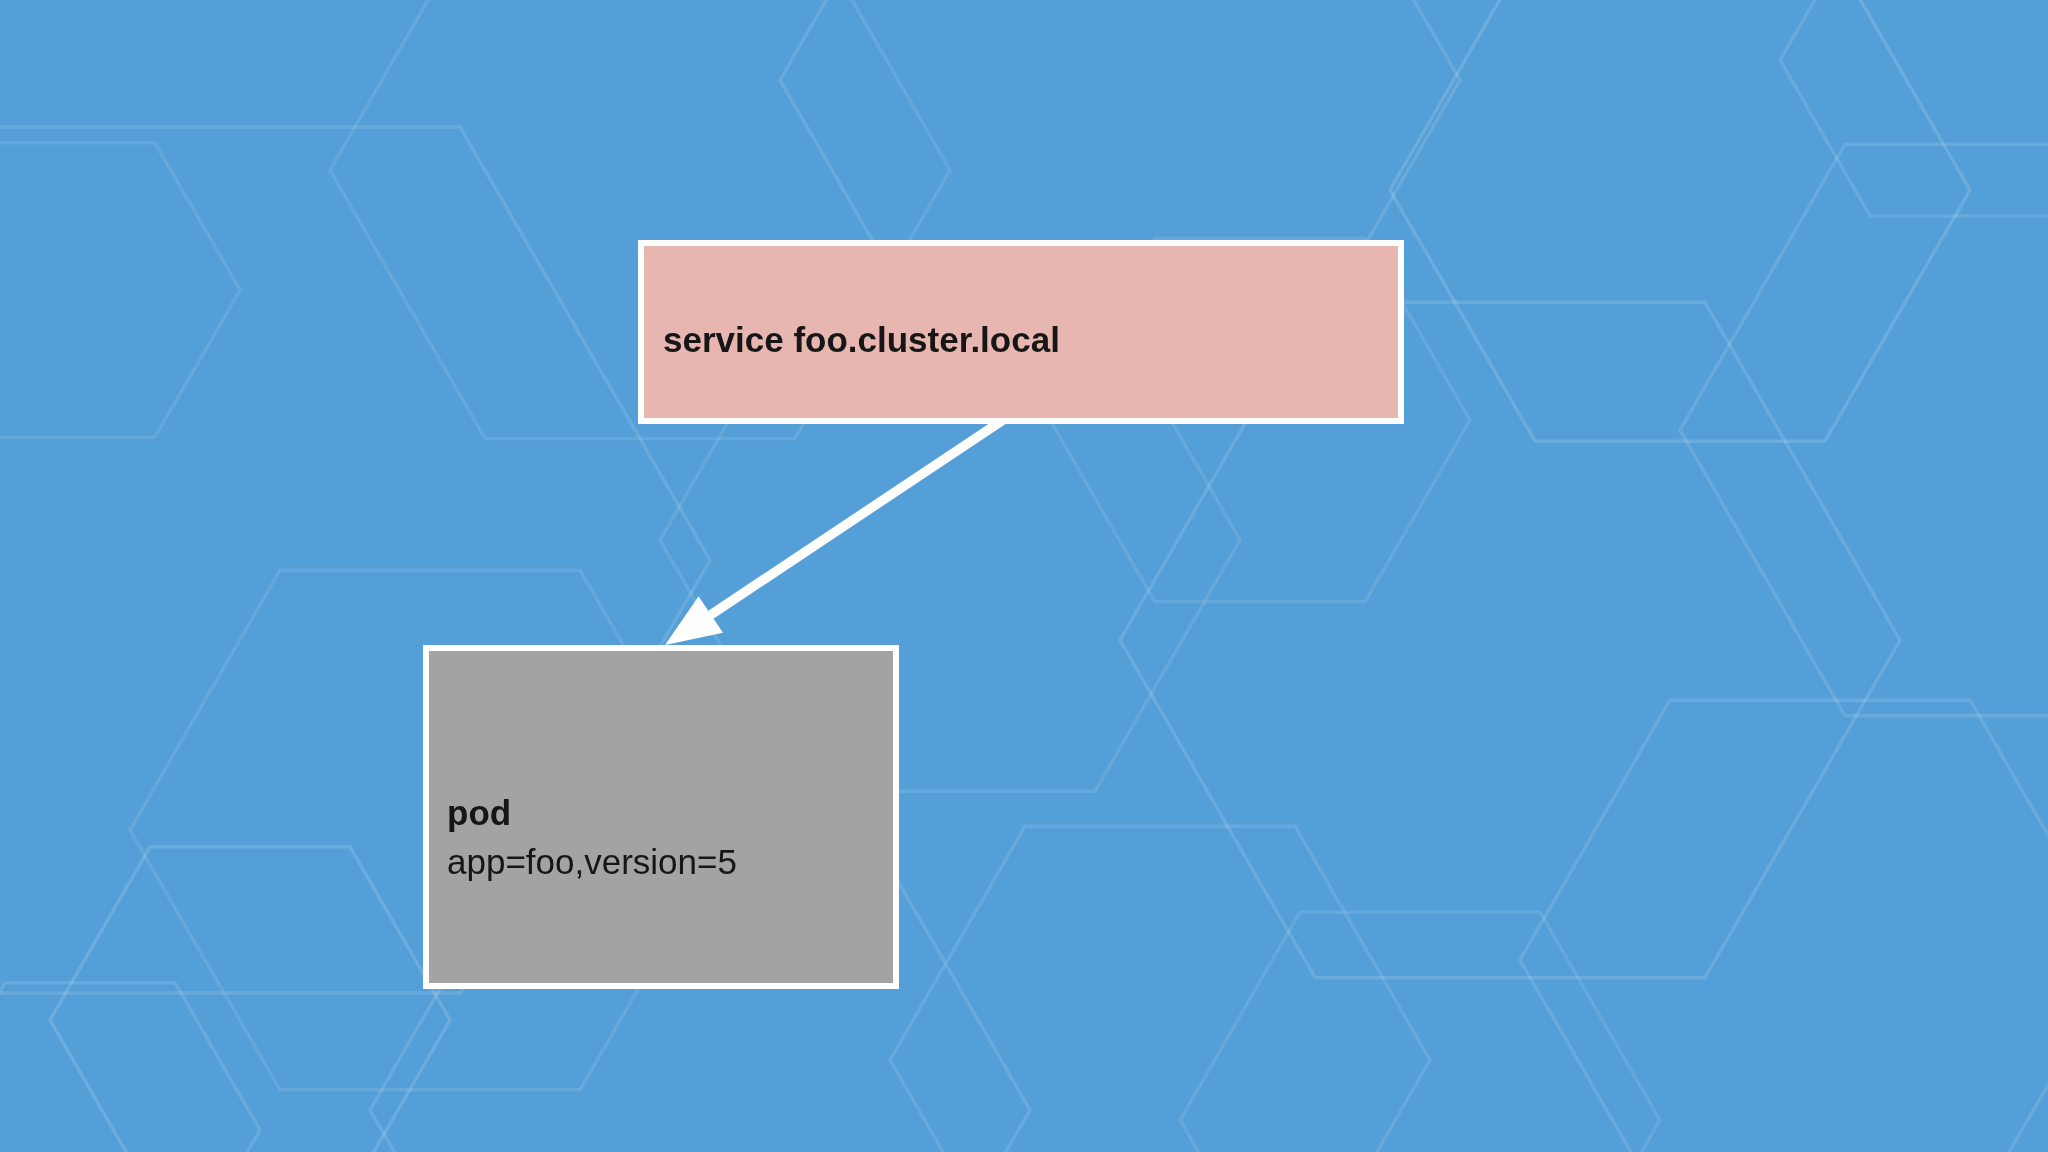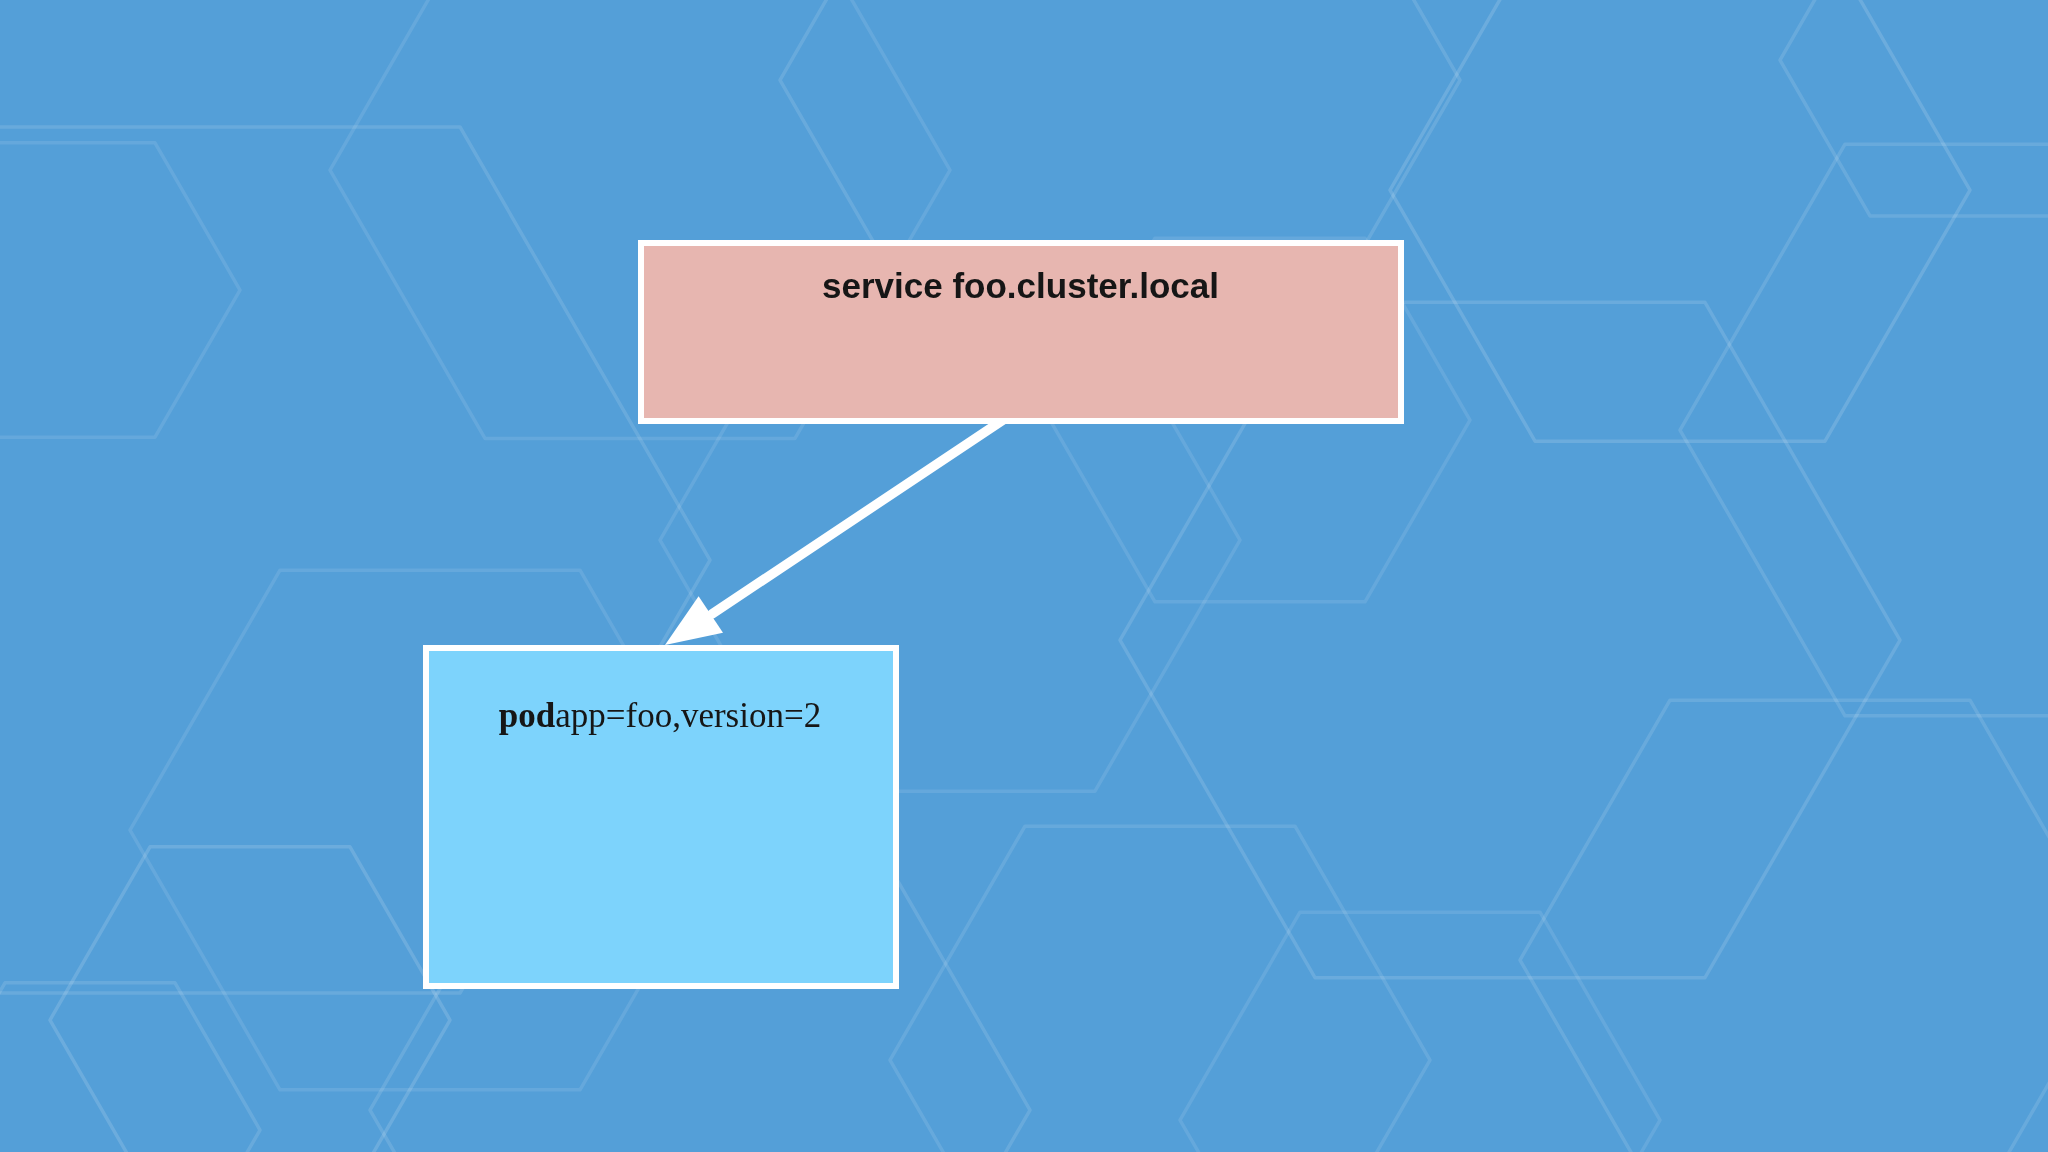--- a/index.html
+++ b/index.html
@@ -17,21 +17,21 @@
   #hexbg, #arrow-layer {
     position: absolute;
     left: 0;
     top: 0;
   }
   .node {
     position: absolute;
     box-sizing: border-box;
     border: 6px solid #ffffff;
     display: flex;
-    flex-direction: row;
+    flex-direction: column;
     justify-content: center;
     color: #161616;
   }
   .node-title, .node-subtitle {
     font-size: 35px;
     line-height: 49px;
     white-space: nowrap;
   }
   .node-title { font-weight: 700; }
   #service-node {
@@ -40,23 +40,22 @@
     width: 766px;
     height: 184px;
     background: #e7b6b0;
     padding: 15px 20px 0 19px;
   }
   #pod-node {
     left: 423px;
     top: 645px;
     width: 476px;
     height: 344px;
-    background: #7dd3fc;
+    background: #a3a3a3;
     padding: 40px 20px 0 18px;
-    font-family: Liberation Serif, serif;
   }
 </style>
 </head>
 <body>
 
 <svg id="hexbg" width="2048" height="1152" viewBox="0 0 2048 1152">
     <polygon points="-290,560 -40,126.9872981077807 460,126.9872981077807 710,560 460,993.0127018922193 -40,993.0127018922193" fill="none" stroke="#ffffff" stroke-opacity="0.12" stroke-width="3.5" stroke-linejoin="round"></polygon>
     <polygon points="330,170 485,-98.46787517317597 795,-98.46787517317597 950,170 795,438.46787517317597 485,438.46787517317597" fill="none" stroke="#ffffff" stroke-opacity="0.1" stroke-width="3.5" stroke-linejoin="round"></polygon>
     <polygon points="780,80 950,-214.44863728670913 1290,-214.44863728670913 1460,80 1290,374.44863728670913 950,374.44863728670913" fill="none" stroke="#ffffff" stroke-opacity="0.12" stroke-width="3.5" stroke-linejoin="round"></polygon>
     <polygon points="1390,190 1535,-61.147367097487205 1825,-61.147367097487205 1970,190 1825,441.1473670974872 1535,441.1473670974872" fill="none" stroke="#ffffff" stroke-opacity="0.14" stroke-width="3.5" stroke-linejoin="round"></polygon>
@@ -81,14 +80,14 @@
     <polygon points="665,645 698.6,596.2 723,632.8" fill="#ffffff"></polygon>
   </g>
 </svg>
 
 <div class="node" id="service-node">
   <div class="node-title">service foo.cluster.local</div>
 </div>
 
 <div class="node" id="pod-node">
   <div class="node-title">pod</div>
-  <div class="node-subtitle">app=foo,version=2</div>
+  <div class="node-subtitle">app=foo,version=5</div>
 </div>
 
 </body></html>

